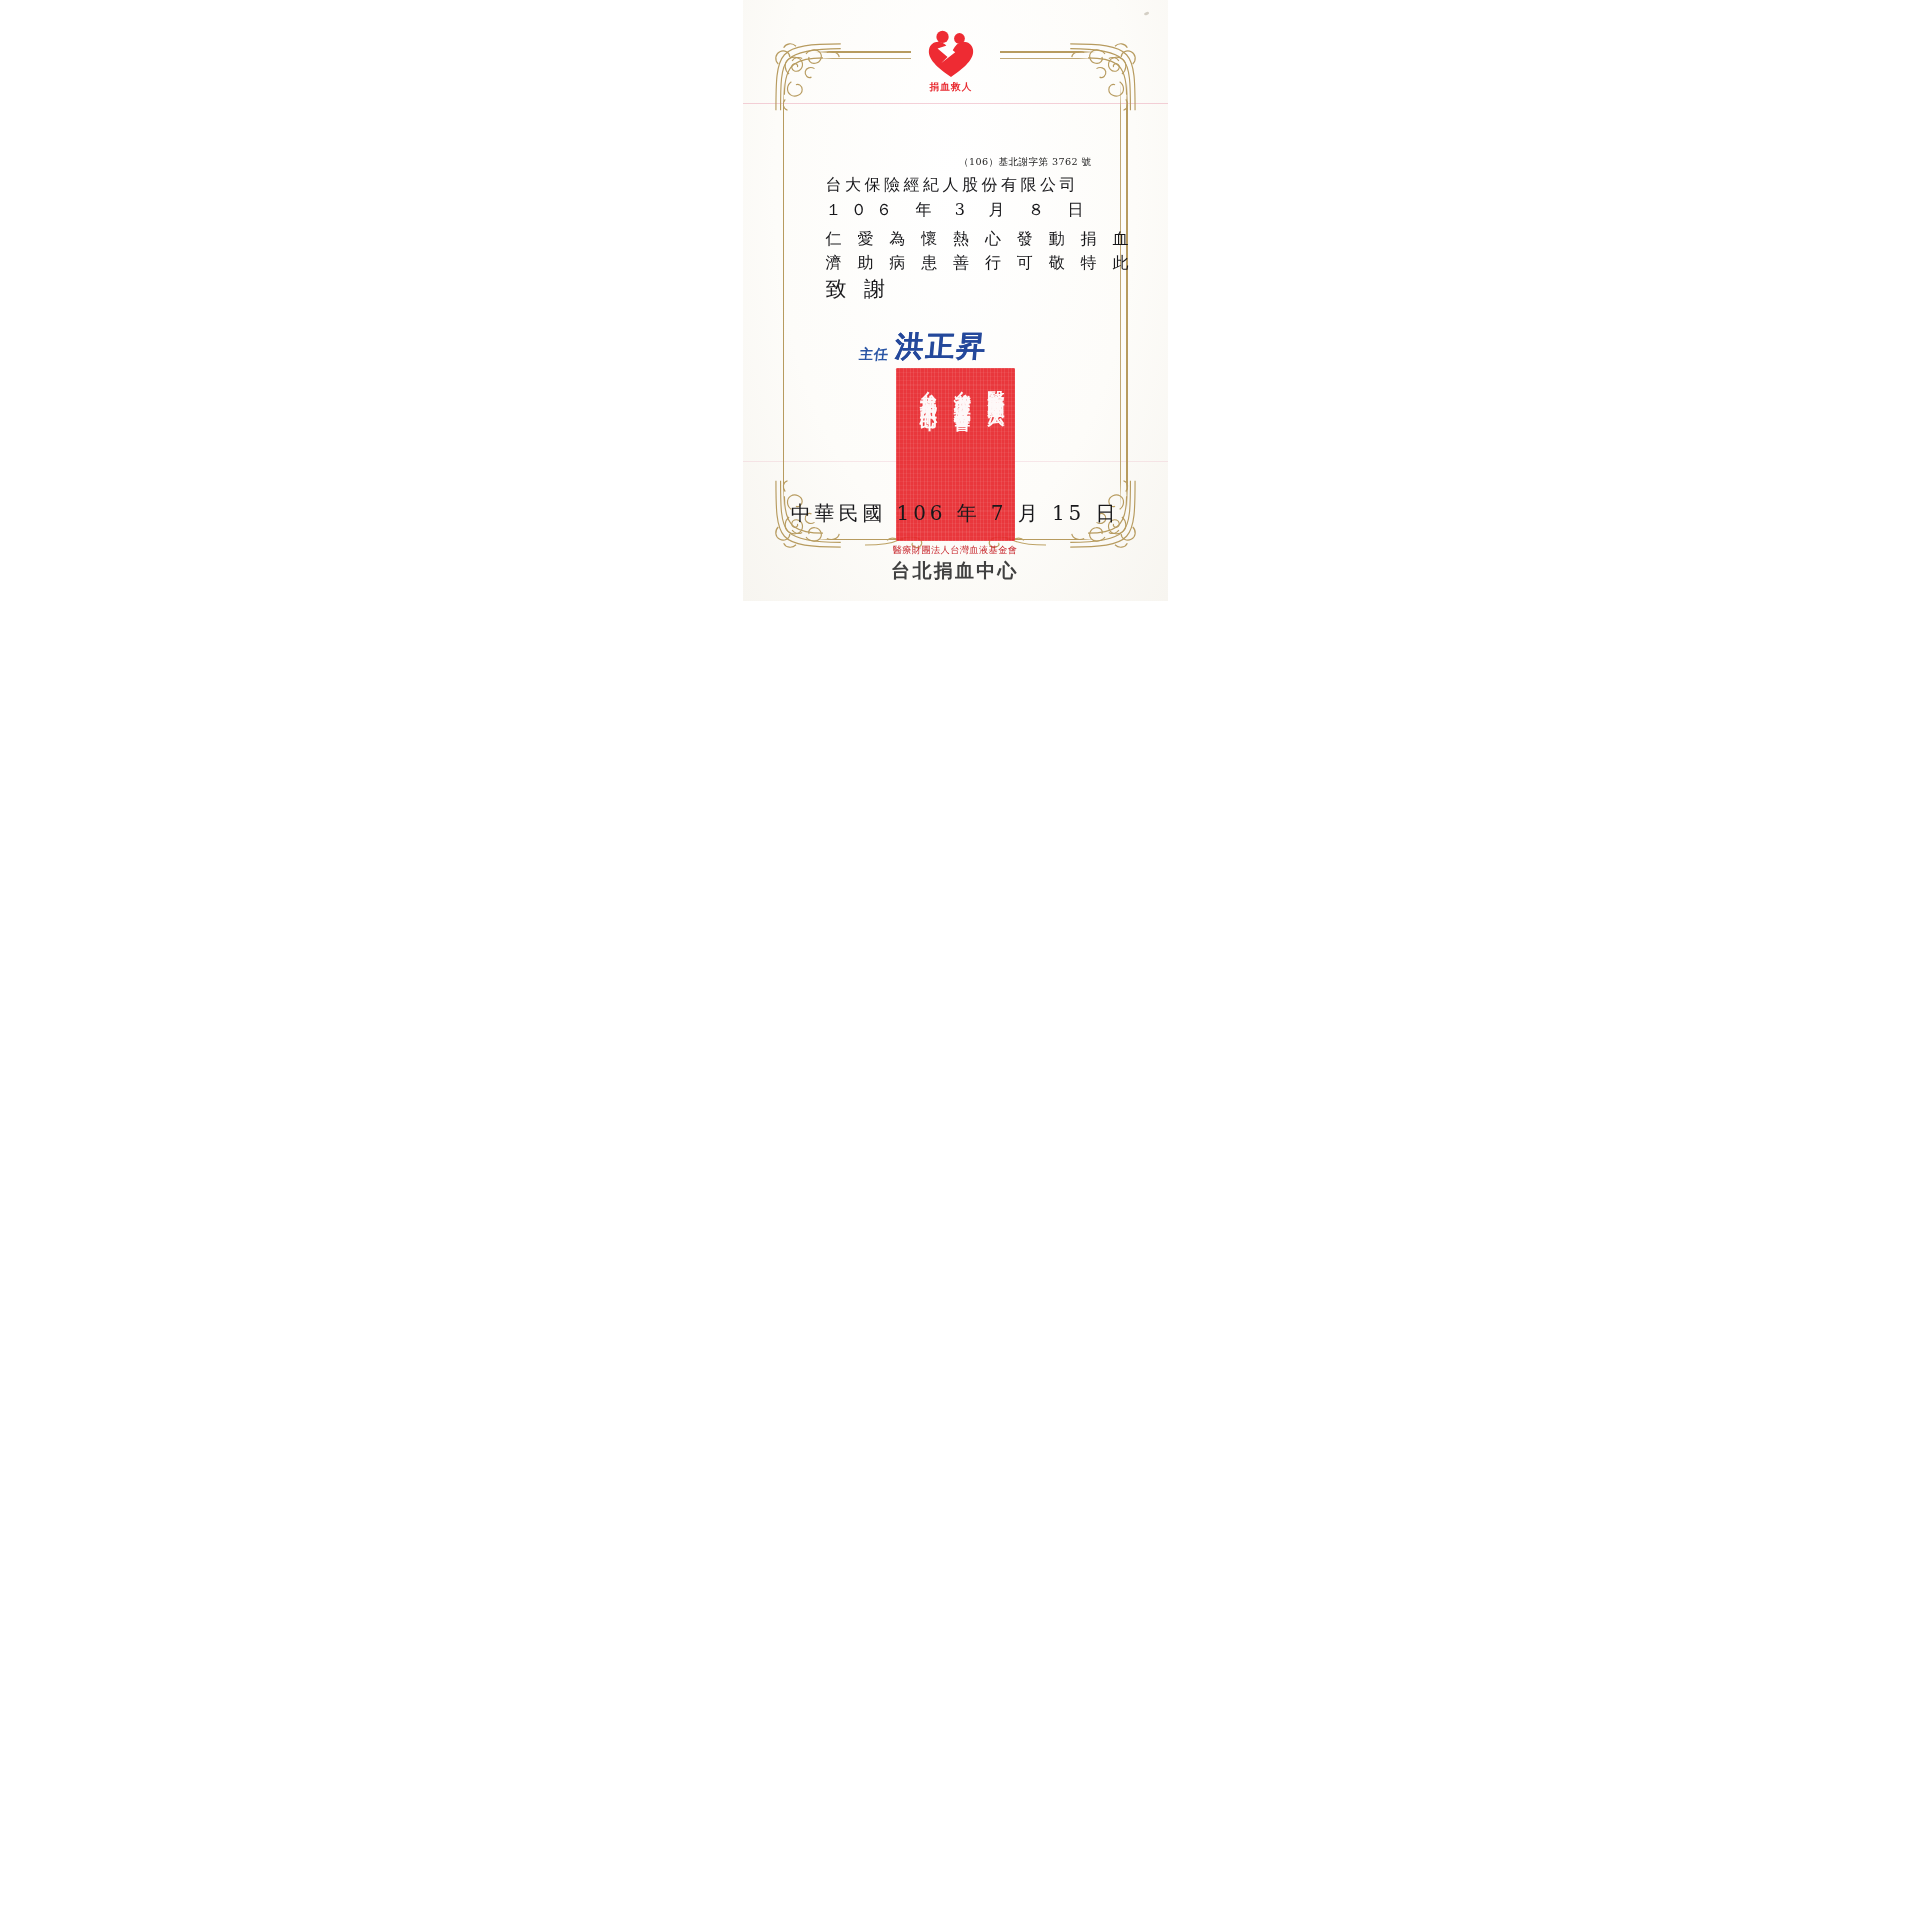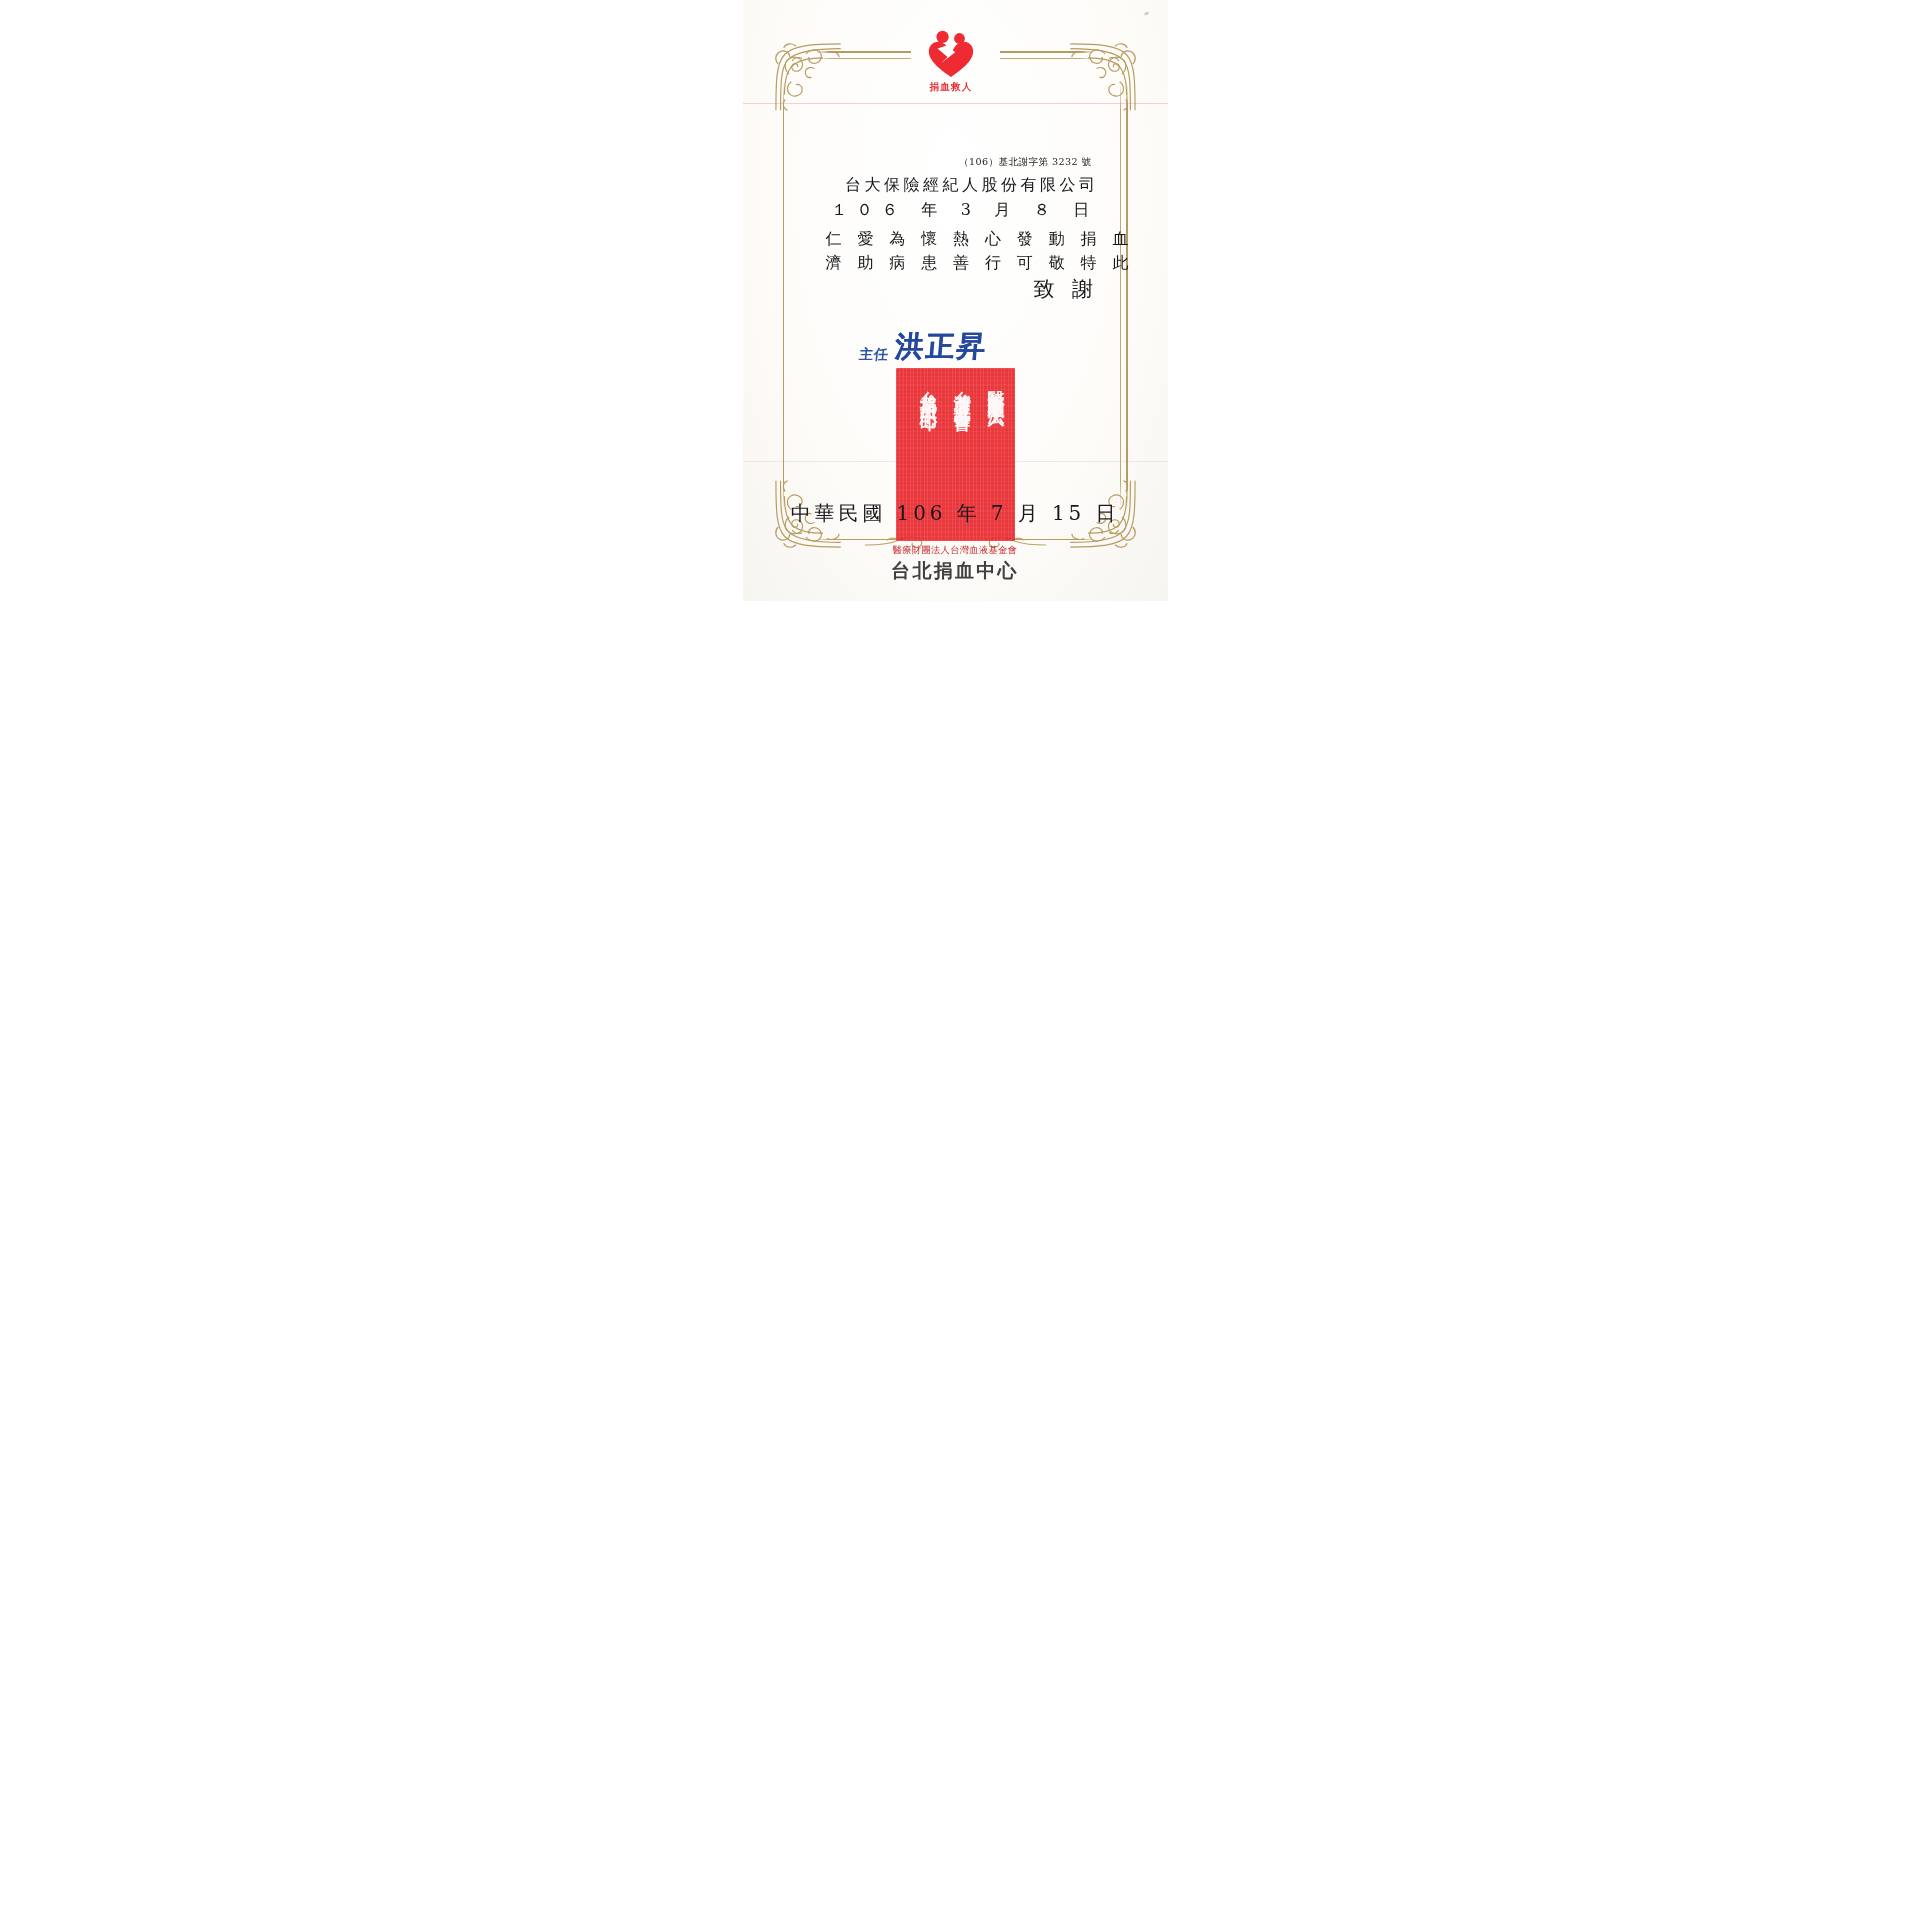--- a/index.html
+++ b/index.html
@@ -149,21 +149,20 @@
     letter-spacing: 0.4px;
     white-space: nowrap;
   }
 
   
   .body-block {
     position: absolute;
     left: 83px;
     right: 69px;
     top: 173px;
-    text-align: right;
   }
   .body-line {
     font-family: "DejaVu Serif", serif;
     color: #17171a;
     font-size: 15.4px;
     line-height: 1.46;
     white-space: nowrap;
   }
   .body-line.recipient {
     font-size: 16px;
@@ -405,21 +404,21 @@
     <svg class="logo-mark" viewBox="0 0 150 130">
       <circle cx="53" cy="18" r="16" fill="#ee2b33"></circle>
       <circle cx="97" cy="22" r="14" fill="#ee2b33"></circle>
       <path d="M75 122 C30 92 14 70 18 50 C22 30 46 24 60 38 C68 46 72 56 75 64 C78 56 82 46 90 38 C104 24 128 30 132 50 C136 70 120 92 75 122 Z" fill="#ee2b33"></path>
       <path d="M40 48 L66 70 L50 86 L86 58 L64 40 Z" fill="#ffffff"></path>
     </svg>
     <div class="logo-caption">捐血救人</div>
   </div>
 
 
-  <div class="doc-no">（106）基北謝字第 3232 號</div>
+  <div class="doc-no">（106）基北謝字第 3762 號</div>
 
   <div class="body-block">
     <div class="body-line recipient">台大保險經紀人股份有限公司</div>
     <div class="body-line date-line">１０６ 年 3 月 ８ 日</div>
     <div class="body-line para">仁 愛 為 懷 熱 心 發 動 捐 血</div>
     <div class="body-line para">濟 助 病 患 善 行 可 敬 特 此</div>
     <div class="body-line closing">致 謝</div>
   </div>
 
   <div class="signature-row">

